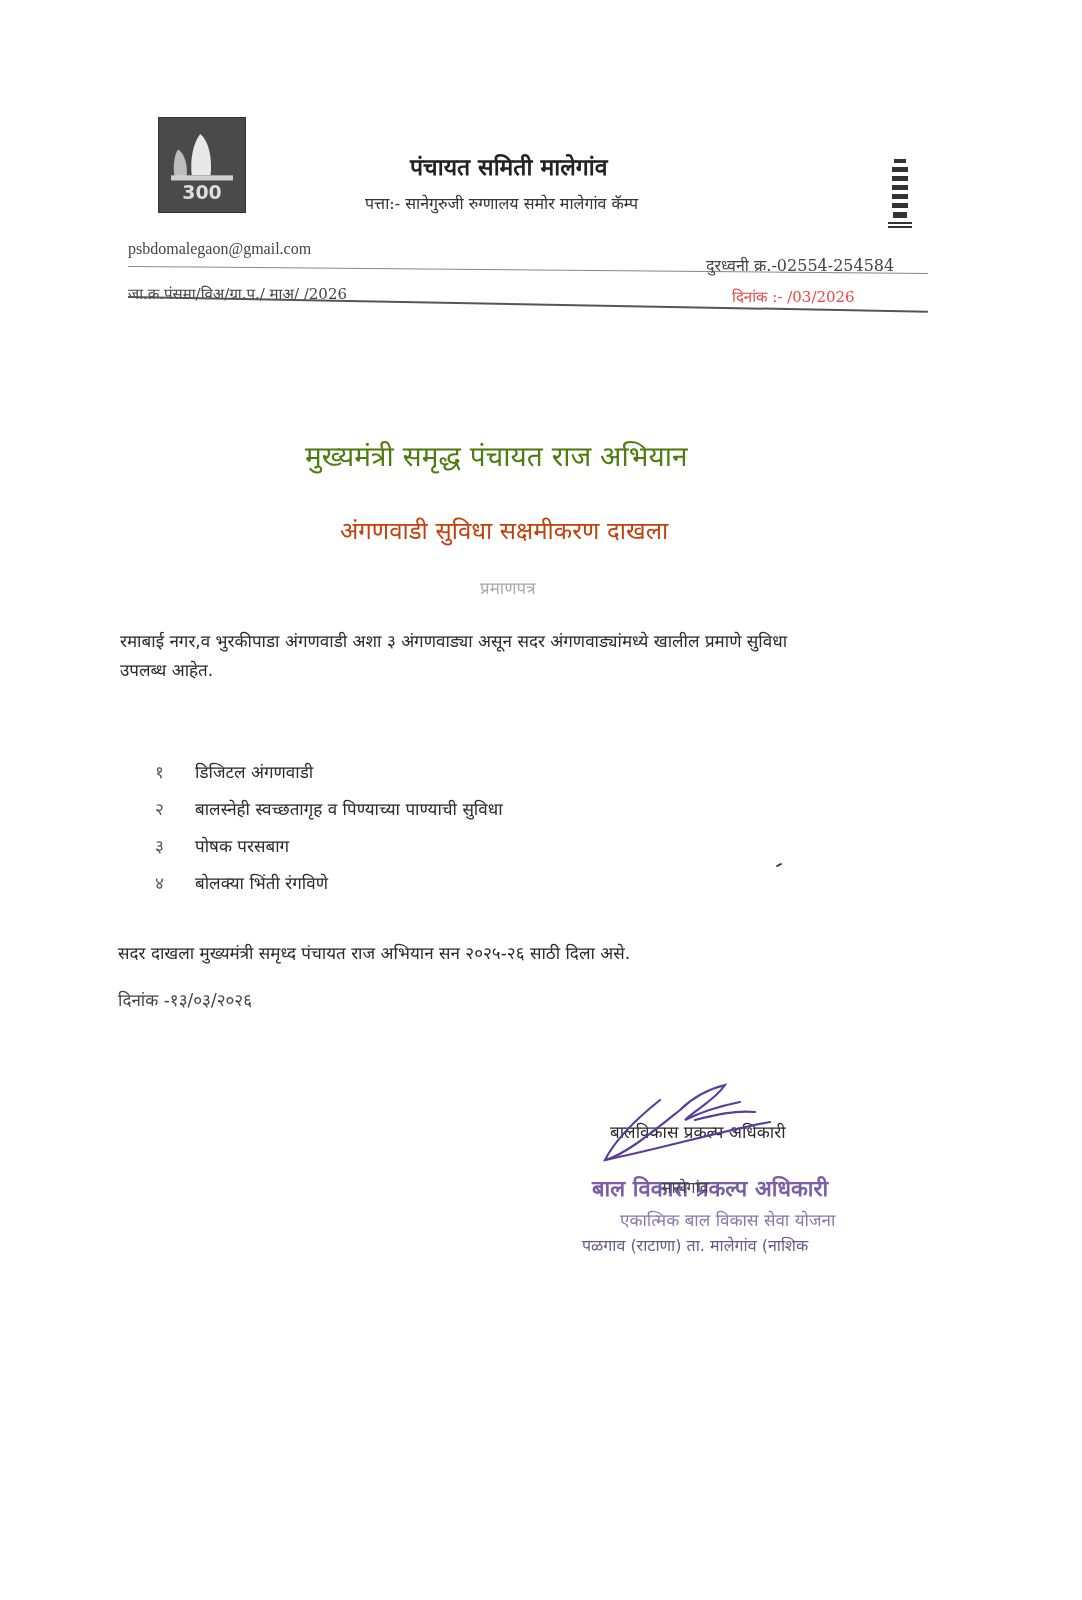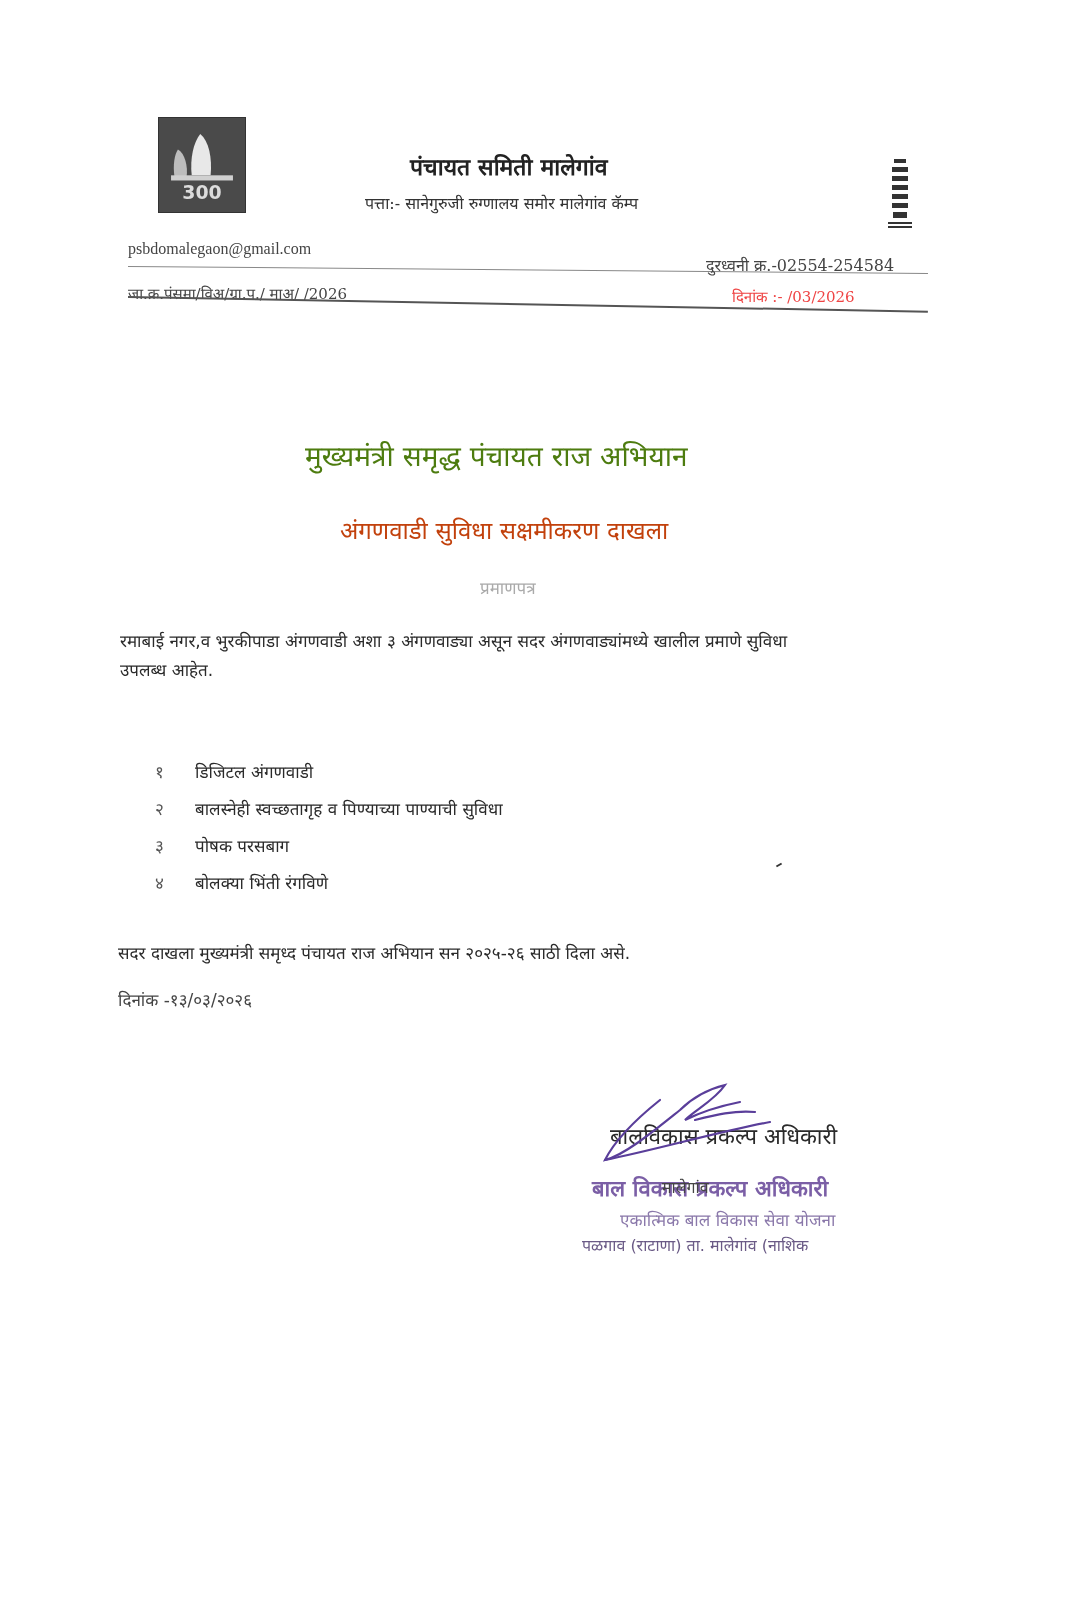--- a/index.html
+++ b/index.html
@@ -25,21 +25,21 @@
   .title1 { left:305px; top:436px; font-size:28px; color:#4d7c0f; font-family:"DejaVu Sans", sans-serif; }
   .title2 { left:340px; top:505px; font-size:24px; color:#c2410c; font-family:"DejaVu Sans", sans-serif;margin-top:8px; }
   .title3 { left:480px; top:576px; font-size:17px; color:#aaaaaa; font-family:"DejaVu Sans", sans-serif; }
   .para { left:120px; top:627px; width:820px; font-size:17px; line-height:29px; color:#2a2a2a; font-family:"DejaVu Sans", sans-serif; }
   .para span { display:block; white-space:nowrap; }
   .list { left:155px; top:760px; font-size:17px; font-family:"DejaVu Sans", sans-serif; color:#2a2a2a; }
   .list-item { height:37px; display:flex; }
   .list-num { width:40px; color:#555; }
   .closing { left:118px; top:941px; font-size:17px; font-family:"DejaVu Sans", sans-serif; color:#2a2a2a; }
   .date-bottom { left:118px; top:988px; font-size:17px; font-family:"DejaVu Sans", sans-serif; color:#444; }
-  .signer { left:610px; top:1120px; font-size:22px; font-family:"DejaVu Sans", sans-serif; color:#2a2a2a; }
+  .signer { left:610px; top:1120px; font-size:17px; font-family:"DejaVu Sans", sans-serif; color:#2a2a2a; }
   .stamp1 { left:592px; top:1172px; font-size:22px; font-family:"DejaVu Sans", sans-serif; color:#7b5fa6; font-weight:bold; }
   .stamp1-overlay { left:662px; top:1176px; font-size:16px; font-family:"DejaVu Sans", sans-serif; color:#444; }
   .stamp2 { left:584px; top:1208px; font-size:17px; font-family:"DejaVu Sans", sans-serif; color:#8a78aa;margin-left:36px; }
   .stamp3 { left:582px; top:1234px; font-size:16px; font-family:"DejaVu Sans", sans-serif; color:#6a5a86; }
   .signature { left:595px; top:1080px; width:200px; height:100px; }
   .speck { left:776px; top:864px; width:6px; height:2px; background:#333; transform:rotate(-30deg); }
 </style>
 </head>
 <body>
 

